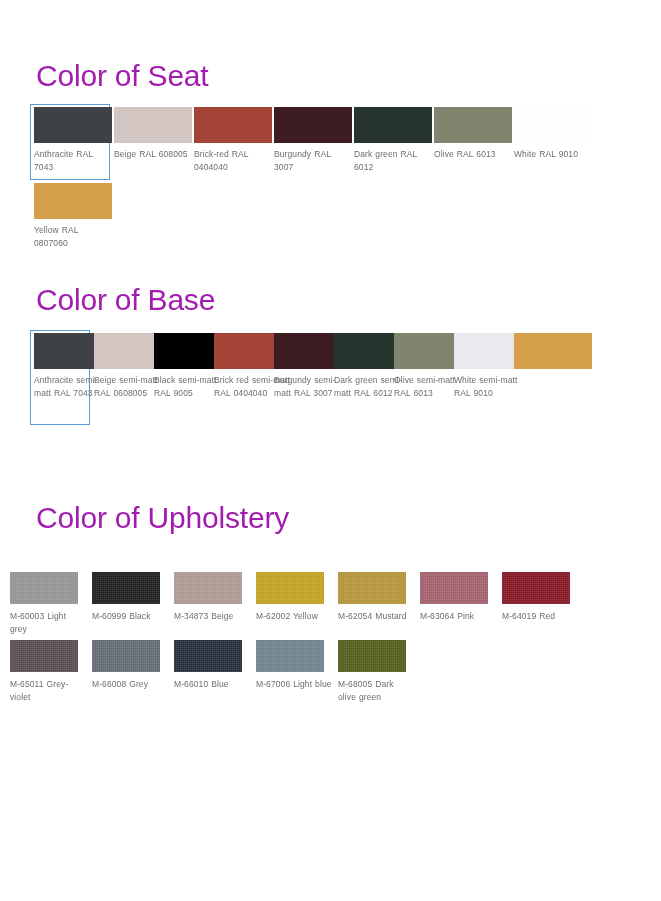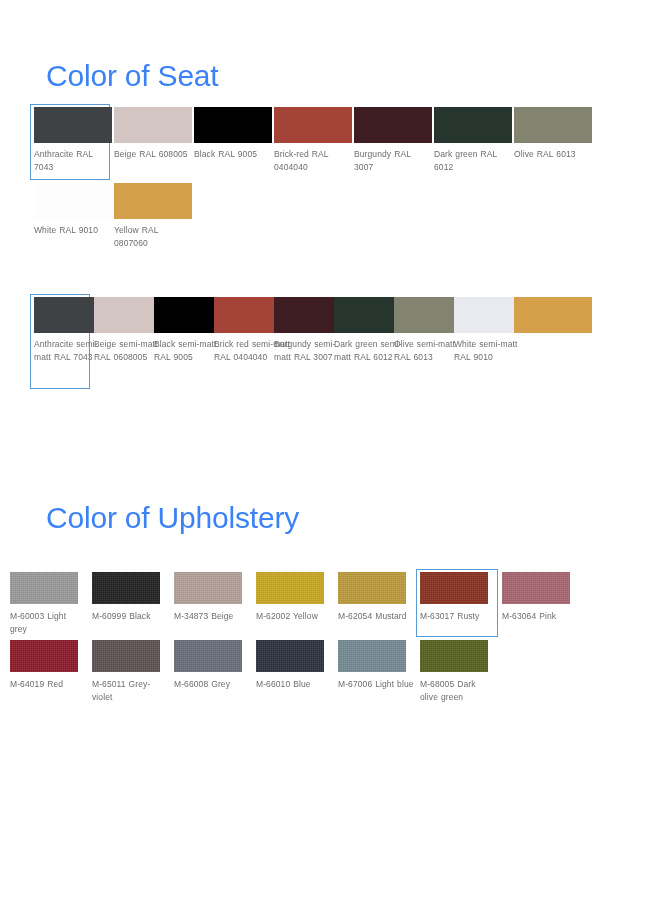--- a/index.html
+++ b/index.html
@@ -27,23 +27,23 @@
   .section {
     position: absolute;
     left: 0;
     width: 661px;
   }
   .section-title {
     font-size: 30px;
     font-weight: 400;
     line-height: 36px;
     letter-spacing: -0.2px;
-    color: #3b82f6;
+    color: #a21caf;
     margin: 0;
-    padding-left: 46px;
+    padding-left: 36px;
     white-space: nowrap;
   }
 
   
   .swatch-grid {
     position: relative;
     padding-left: 30px;
     display: flex;
     flex-wrap: wrap;
   }
@@ -140,26 +140,20 @@
           </span>
           <span class="swatch-label">Anthracite RAL 7043</span>
         </div>
         <div class="swatch-cell">
           <span class="swatch-chip" style="background: rgb(211, 197, 193);">
             <span class="paint-sheen"></span>
           </span>
           <span class="swatch-label">Beige RAL 608005</span>
         </div>
         <div class="swatch-cell">
-          <span class="swatch-chip" style="background: rgb(0, 0, 0);">
-            <span class="paint-sheen"></span>
-          </span>
-          <span class="swatch-label">Black RAL 9005</span>
-        </div>
-        <div class="swatch-cell">
           <span class="swatch-chip" style="background: rgb(164, 68, 56);">
             <span class="paint-sheen"></span>
           </span>
           <span class="swatch-label">Brick-red RAL 0404040</span>
         </div>
         <div class="swatch-cell">
           <span class="swatch-chip" style="background: rgb(61, 28, 34);">
             <span class="paint-sheen"></span>
           </span>
           <span class="swatch-label">Burgundy RAL 3007</span>
@@ -185,20 +179,21 @@
         <div class="swatch-cell">
           <span class="swatch-chip" style="background: rgb(212, 160, 74);">
             <span class="paint-sheen"></span>
           </span>
           <span class="swatch-label">Yellow RAL 0807060</span>
         </div>
       </div>
   </div>
 
   <div class="section" id="section-base" style="top:282px;">
+    <h2 class="section-title">Color of Base</h2>
     <div class="swatch-grid grid-paint grid-base" id="grid-base" style="margin-top:12px;">
         <div class="swatch-cell selected">
           <span class="swatch-chip" style="background: rgb(62, 66, 69);">
             <span class="paint-sheen"></span>
           </span>
           <span class="swatch-label">Anthracite semi-matt RAL 7043</span>
         </div>
         <div class="swatch-cell">
           <span class="swatch-chip" style="background: rgb(211, 197, 193);">
             <span class="paint-sheen"></span>
@@ -275,26 +270,20 @@
             <span class="fabric-texture"></span>
           </span>
           <span class="swatch-label">M-62002 Yellow</span>
         </div>
         <div class="swatch-cell">
           <span class="swatch-chip" style="background: rgb(188, 154, 60);">
             <span class="fabric-texture"></span>
           </span>
           <span class="swatch-label">M-62054 Mustard</span>
         </div>
-        <div class="swatch-cell selected">
-          <span class="swatch-chip" style="background: rgb(138, 51, 34);">
-            <span class="fabric-texture"></span>
-          </span>
-          <span class="swatch-label">M-63017 Rusty</span>
-        </div>
         <div class="swatch-cell">
           <span class="swatch-chip" style="background: rgb(168, 102, 114);">
             <span class="fabric-texture"></span>
           </span>
           <span class="swatch-label">M-63064 Pink</span>
         </div>
         <div class="swatch-cell">
           <span class="swatch-chip" style="background: rgb(140, 27, 44);">
             <span class="fabric-texture"></span>
           </span>

